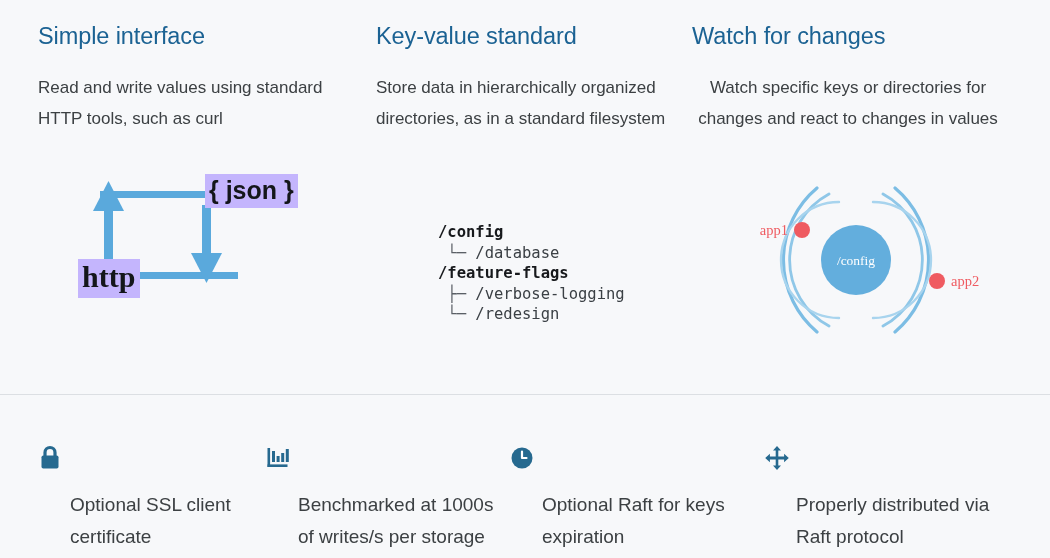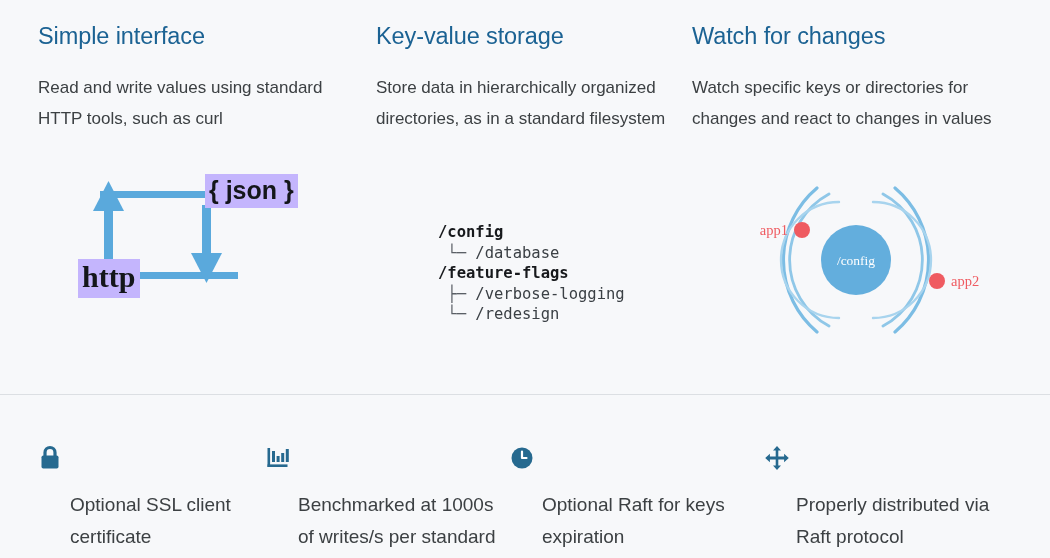--- a/index.html
+++ b/index.html
@@ -42,21 +42,21 @@
     line-height: 1.25;
     margin-bottom: 22px;
   }
   .col p.desc {
     color: #3c4043;
     font-size: 17px;
     line-height: 1.78;
     font-weight: normal;
     max-width: 305px;
   }
-  .col.c3 p.desc { max-width: 312px; }
+  .col.c3 p.desc { max-width: 312px; text-align: center; }
 
   
   .httpdiagram {
     position: absolute;
     left: 0; top: 155px;
     width: 338px;
     height: 180px;
   }
   .httpdiagram svg { display: block; }
   .lbl-json, .lbl-http {
@@ -168,21 +168,21 @@
 
           <rect x="202" y="50" width="9" height="62" fill="#5aa9dc"></rect>
           <polygon points="206.5,128 191,98 222,98" fill="#5aa9dc"></polygon>
         </svg>
         <span class="lbl-json">{ json }</span>
         <span class="lbl-http">http</span>
       </div>
     </div>
 
     <div class="col c2">
-      <h2>Key-value storage</h2>
+      <h2>Key-value standard</h2>
       <p class="desc">Store data in hierarchically organized directories, as in a standard filesystem</p>
     </div>
 
     <div class="col c3">
       <h2>Watch for changes</h2>
       <p class="desc">Watch specific keys or directories for changes and react to changes in values</p>
     </div>
   </div>
 
   <div class="tree" id="tree-root"><div><span class="dir">/config</span></div><div><span class="branch"> └─ </span><span class="leaf">/database</span></div><div><span class="dir">/feature-flags</span></div><div><span class="branch"> ├─ </span><span class="leaf">/verbose-logging</span></div><div><span class="branch"> └─ </span><span class="leaf">/redesign</span></div></div>
@@ -228,21 +228,21 @@
       <span class="bicon">
         <svg width="24" height="26" viewBox="0 0 24 26" fill="none">
           <rect x="1.5" y="3" width="2.6" height="19" fill="#26698f"></rect>
           <rect x="1.5" y="19.4" width="20" height="2.6" fill="#26698f"></rect>
           <rect x="6" y="6" width="3" height="11" fill="#26698f"></rect>
           <rect x="10.6" y="11" width="3" height="6" fill="#26698f"></rect>
           <rect x="15.2" y="8" width="3" height="9" fill="#26698f"></rect>
           <rect x="19.8" y="4" width="3" height="13" fill="#26698f"></rect>
         </svg>
       </span>
-      <div class="btext">Benchmarked at 1000s of writes/s per standard</div>
+      <div class="btext">Benchmarked at 1000s of writes/s per storage</div>
     </div>
 
     <div class="bullet b3">
       <span class="bicon">
         <svg width="24" height="26" viewBox="0 0 24 26" fill="none">
           <circle cx="12" cy="13" r="10.5" fill="#26698f"></circle>
           <path d="M12 6.5 V13 H16.5" stroke="#ffffff" stroke-width="2.2" stroke-linecap="round" stroke-linejoin="round" fill="none"></path>
         </svg>
       </span>
       <div class="btext">Optional Raft for keys expiration</div>

